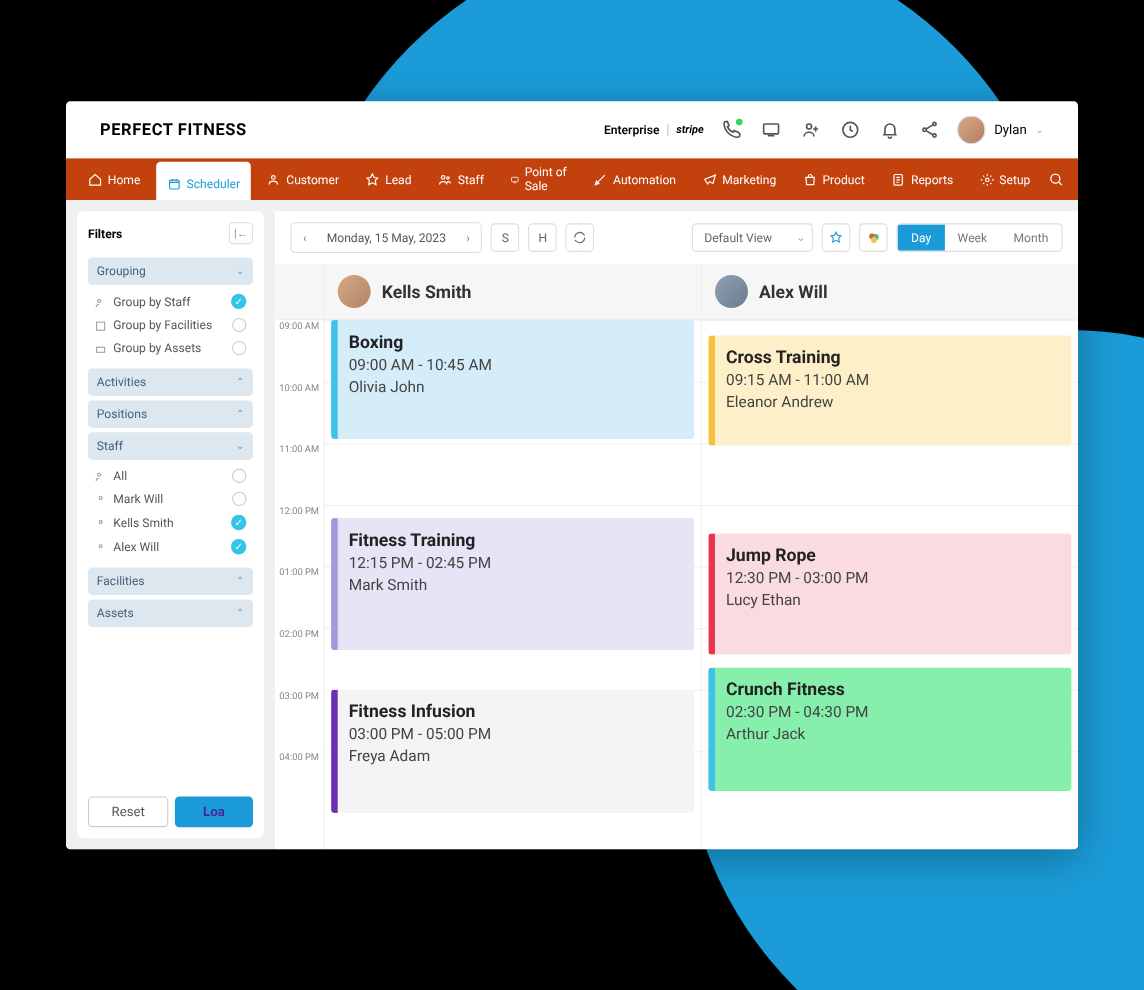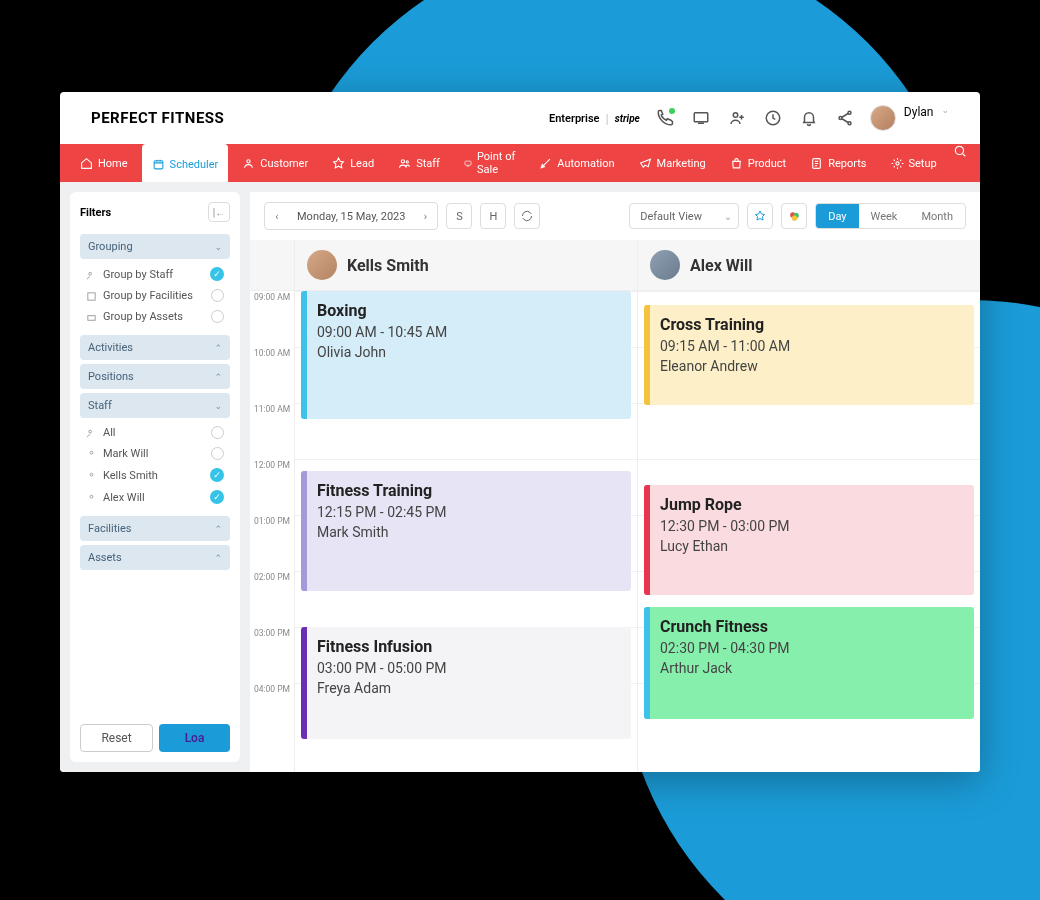--- a/index.html
+++ b/index.html
@@ -12,22 +12,22 @@
 .brand{font-weight:700;font-size:15px;letter-spacing:.5px}
 .header-spacer{flex:1}
 .header-items{display:flex;align-items:center;gap:14px}
 .header-pill{display:flex;align-items:center;gap:4px;font-size:11px;font-weight:600}
 .header-divider{color:#ccc;font-size:13px;margin:0 2px}
 .header-stripe{font-style:italic;font-size:10px;font-weight:700}
 .icon-btn{width:22px;height:22px;display:flex;align-items:center;justify-content:center;color:#555;cursor:pointer;position:relative}
 .icon-btn svg{width:18px;height:18px}
 .dot{position:absolute;top:1px;right:1px;width:6px;height:6px;border-radius:50%;background:#3bcf5b}
 .avatar{width:26px;height:26px;border-radius:50%;background:linear-gradient(135deg,#d8a887,#b38060);border:1px solid #ddd}
-.user-btn{display:flex;gap:8px;font-size:12px;cursor:pointer}
-.nav{background:#ef4444;height:38px;display:flex;padding:0 10px;gap:4px}
+.user-btn{display:flex;align-items:center;gap:8px;font-size:12px;cursor:pointer}
+.nav{background:#c2410c;height:38px;display:flex;align-items:center;padding:0 10px;gap:4px}
 .nav-item{display:flex;align-items:center;gap:5px;color:#fff;font-size:11px;padding:0 10px;height:38px;cursor:pointer}
 .nav-item svg{width:13px;height:13px}
 .nav-item.active{background:#fff;color:#1b9cd8;border-radius:4px 4px 0 0;height:40px;margin-bottom:-8px;padding-bottom:0;padding-top:0}
 .nav-search{margin-left:auto;color:#fff;width:30px;display:flex;justify-content:center;cursor:pointer}
 .body{flex:1;display:flex;background:#eef0f2;overflow:hidden}
 .sidebar{width:190px;padding:10px;display:flex;flex-direction:column}
 .filters-card{background:#fff;border-radius:6px;padding:10px;flex:1;display:flex;flex-direction:column}
 .filters-head{display:flex;align-items:center;justify-content:space-between;margin-bottom:8px}
 .filters-title{font-size:11px;font-weight:700}
 .collapse-btn{width:22px;height:20px;border:1px solid #ddd;border-radius:4px;display:flex;align-items:center;justify-content:center;font-size:10px;cursor:pointer;color:#888}
@@ -387,21 +387,21 @@
         <div class="grid">
           <div class="grid-col">
             <div class="hline" style="top:0"></div>
               <div class="hline" style="top:56px"></div>
               <div class="hline" style="top:112px"></div>
               <div class="hline" style="top:168px"></div>
               <div class="hline" style="top:224px"></div>
               <div class="hline" style="top:280px"></div>
               <div class="hline" style="top:336px"></div>
               <div class="hline" style="top:392px"></div>
-            <div class="event ev-boxing" style="top:0;height:128px">
+            <div class="event ev-boxing" style="top:0;height:108px">
                 <h4>Boxing</h4>
                 <div class="time">09:00 AM - 10:45 AM</div>
                 <div class="who">Olivia John</div>
               </div>
             <div class="event ev-fit" style="top:180px;height:120px">
                 <h4>Fitness Training</h4>
                 <div class="time">12:15 PM - 02:45 PM</div>
                 <div class="who">Mark Smith</div>
               </div>
             <div class="event ev-inf" style="top:336px;height:112px">

